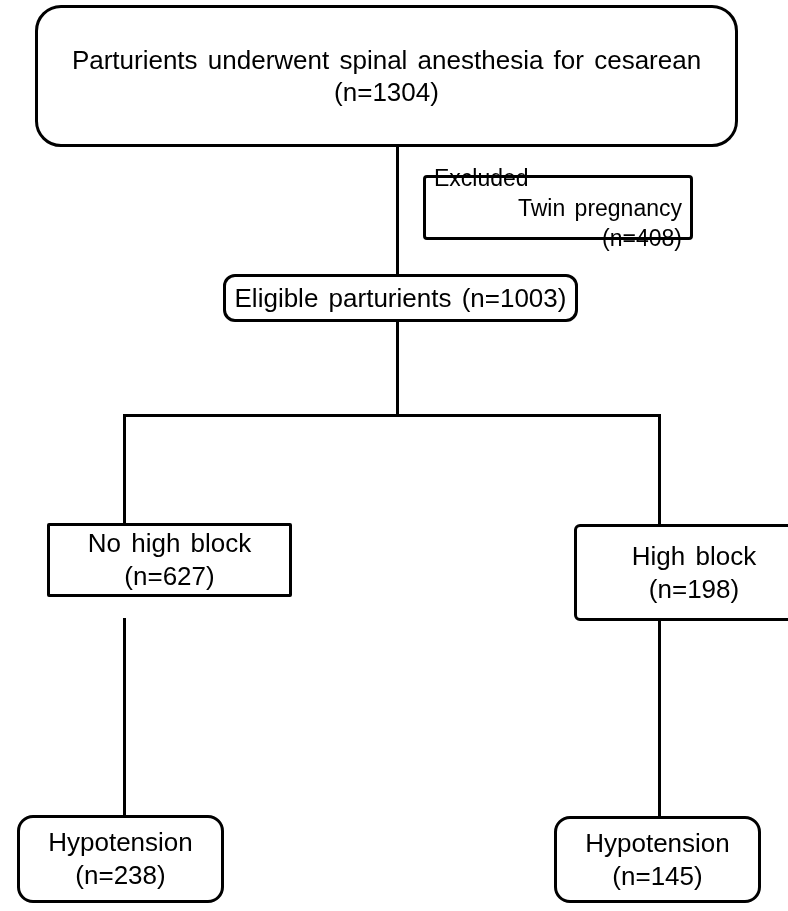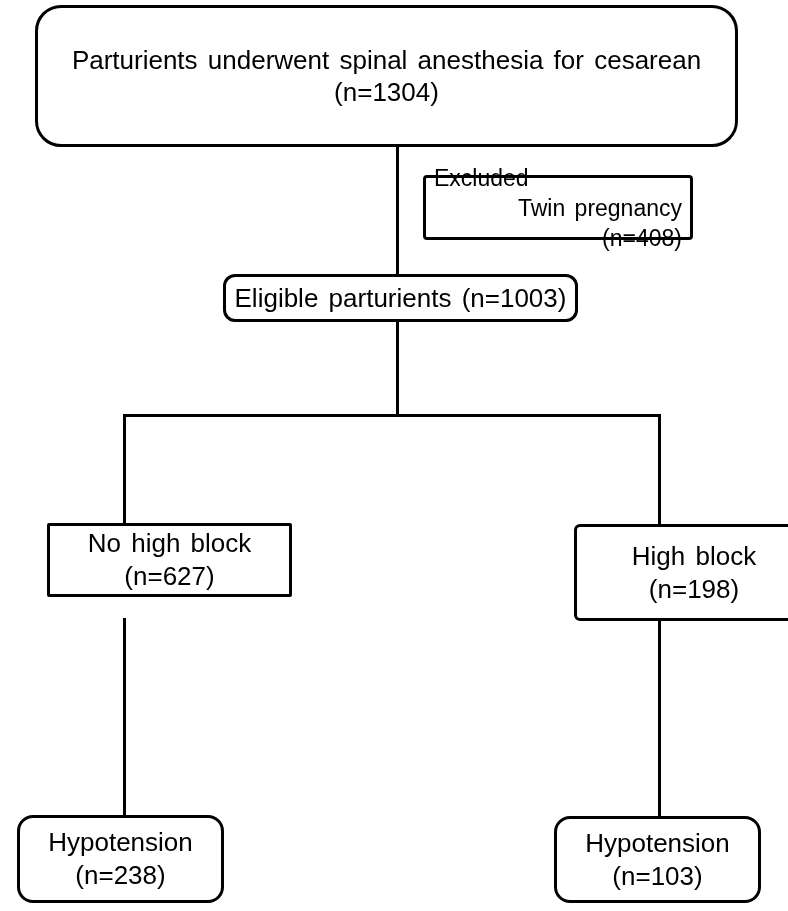--- a/index.html
+++ b/index.html
@@ -119,16 +119,16 @@
     <span class="box-line">(n=198)</span>
   </div>
 
   <div class="box n-hypo-left">
     <span class="box-line">Hypotension</span>
     <span class="box-line">(n=238)</span>
   </div>
 
   <div class="box n-hypo-right">
     <span class="box-line">Hypotension</span>
-    <span class="box-line">(n=103)</span>
+    <span class="box-line">(n=145)</span>
   </div>
 
 </div>
 
 </body></html>

